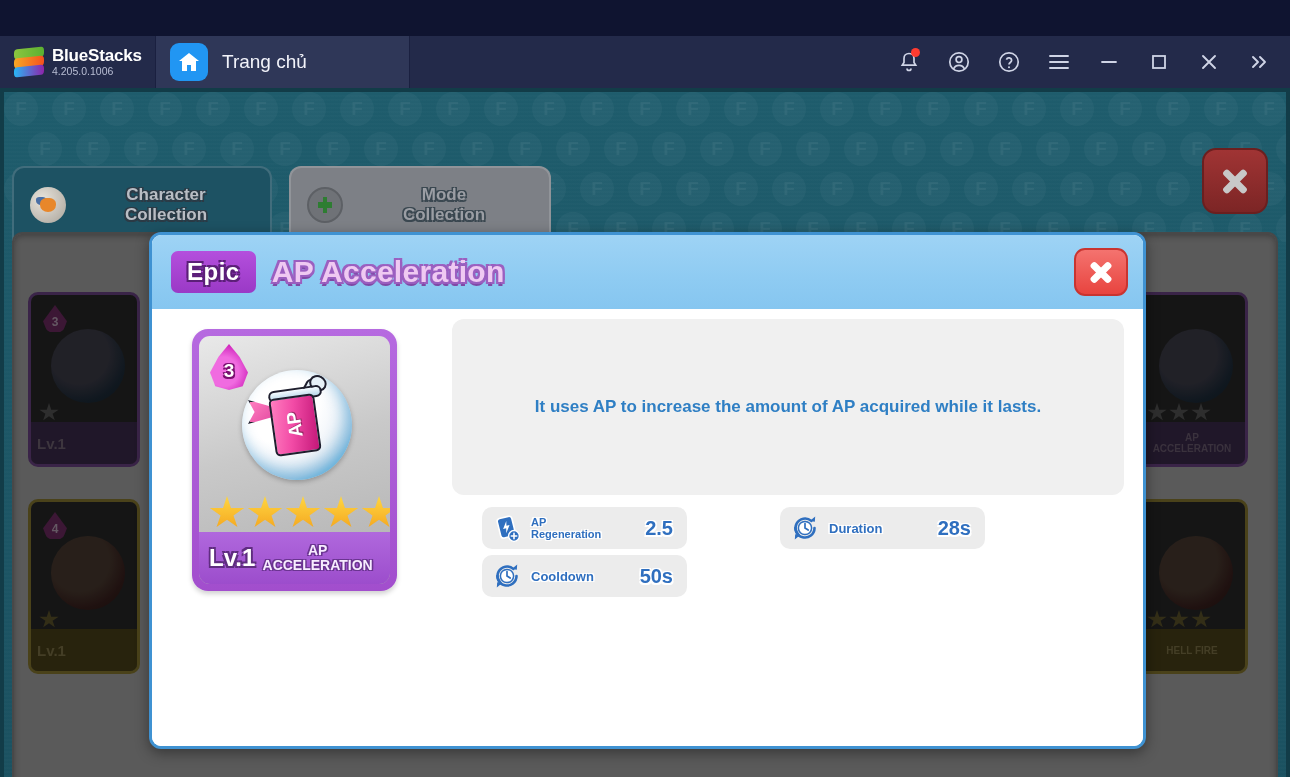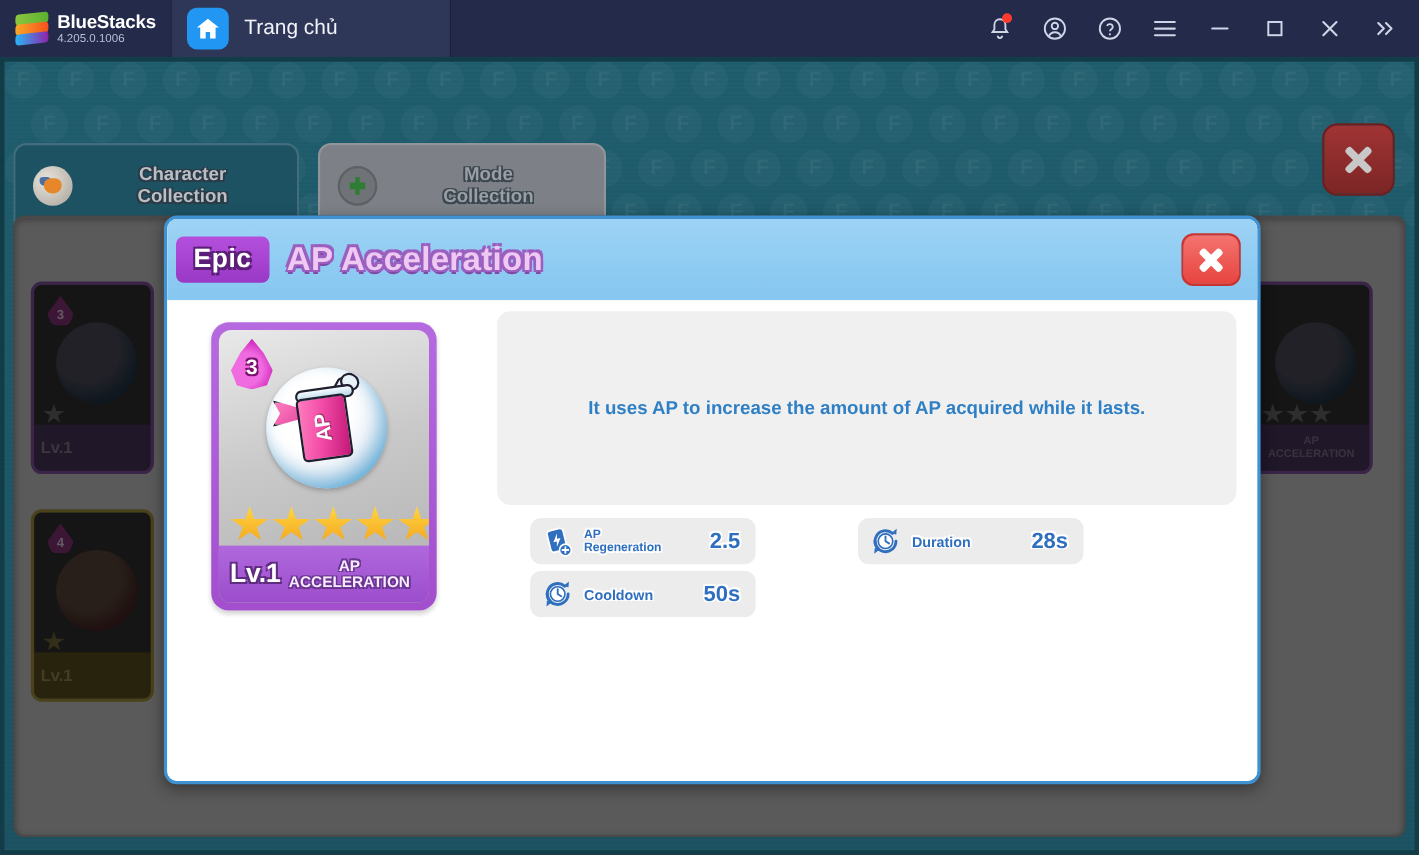--- a/index.html
+++ b/index.html
@@ -2,21 +2,21 @@
 <html><head>
 <meta charset="utf-8">
 <style>
   * { box-sizing: border-box; margin: 0; padding: 0; }
   html, body {
     width: 1290px; height: 777px;
     overflow: hidden;
     background: #0f1430;
     font-family: "Liberation Sans", sans-serif;
   }
-  #root { position: relative; width: 1290px; height: 597px; }
+  #root { position: relative; width: 1290px; height: 597px; margin-top: 36px; }
 
   
   .titlebar {
     position: absolute; left: 0; top: 0; width: 1290px; height: 52px;
     background: #232a4a;
     display: flex; align-items: stretch;
   }
   .bs-brand {
     width: 155px; display: flex; align-items: center; gap: 8px;
     padding-left: 14px; background: #232a4a;
@@ -157,21 +157,21 @@
   
   .dialog {
     position: absolute; left: 145px; top: 140px; width: 997px; height: 517px;
     background: #ffffff; border: 3px solid #3f92d2; border-radius: 12px;
     box-shadow: 0 4px 14px rgba(0,0,0,.4);
     overflow: hidden;
   }
   .dlg-header {
     position: relative; height: 74px;
     background: linear-gradient(180deg,#9ed3f5 0%, #8ecbf2 60%, #86c6f0 100%);
-    display: flex; align-items: center; padding-left: 8px;
+    display: flex; align-items: center; padding-left: 19px;
   }
   .rarity-badge {
     height: 42px; padding: 0 16px; background: linear-gradient(180deg,#b44fdd,#9a39c6);
     border-radius: 7px; display: flex; align-items: center; justify-content: center;
   }
   .rarity-badge span {
     font-weight: bold; font-size: 24px; color: #ffffff; letter-spacing: .5px;
     text-shadow: -2px -2px 0 #5b1f78, 2px -2px 0 #5b1f78, -2px 2px 0 #5b1f78, 2px 2px 0 #5b1f78;
   }
   .dlg-title {
@@ -537,20 +537,31 @@
           <div class="bstars">
               <i class="bstar"></i>
               <i class="bstar"></i>
               <i class="bstar"></i>
             </div>
           <div class="bfoot">
             <span class="bname">AP ACCELERATION</span>
           </div>
         </div>
 
+        <div class="bgcard gold" style="right:28px; top:265px;">
+          <div class="bsphere"></div>
+          <div class="bstars">
+              <i class="bstar"></i>
+              <i class="bstar"></i>
+              <i class="bstar"></i>
+            </div>
+          <div class="bfoot">
+            <span class="bname">HELL FIRE</span>
+          </div>
+        </div>
       </div>
 
       <div class="dialog">
 
         <div class="dlg-header">
           <div class="rarity-badge">
             <span>Epic</span>
           </div>
           <div class="dlg-title">AP Acceleration</div>
           <div class="dlg-close">

